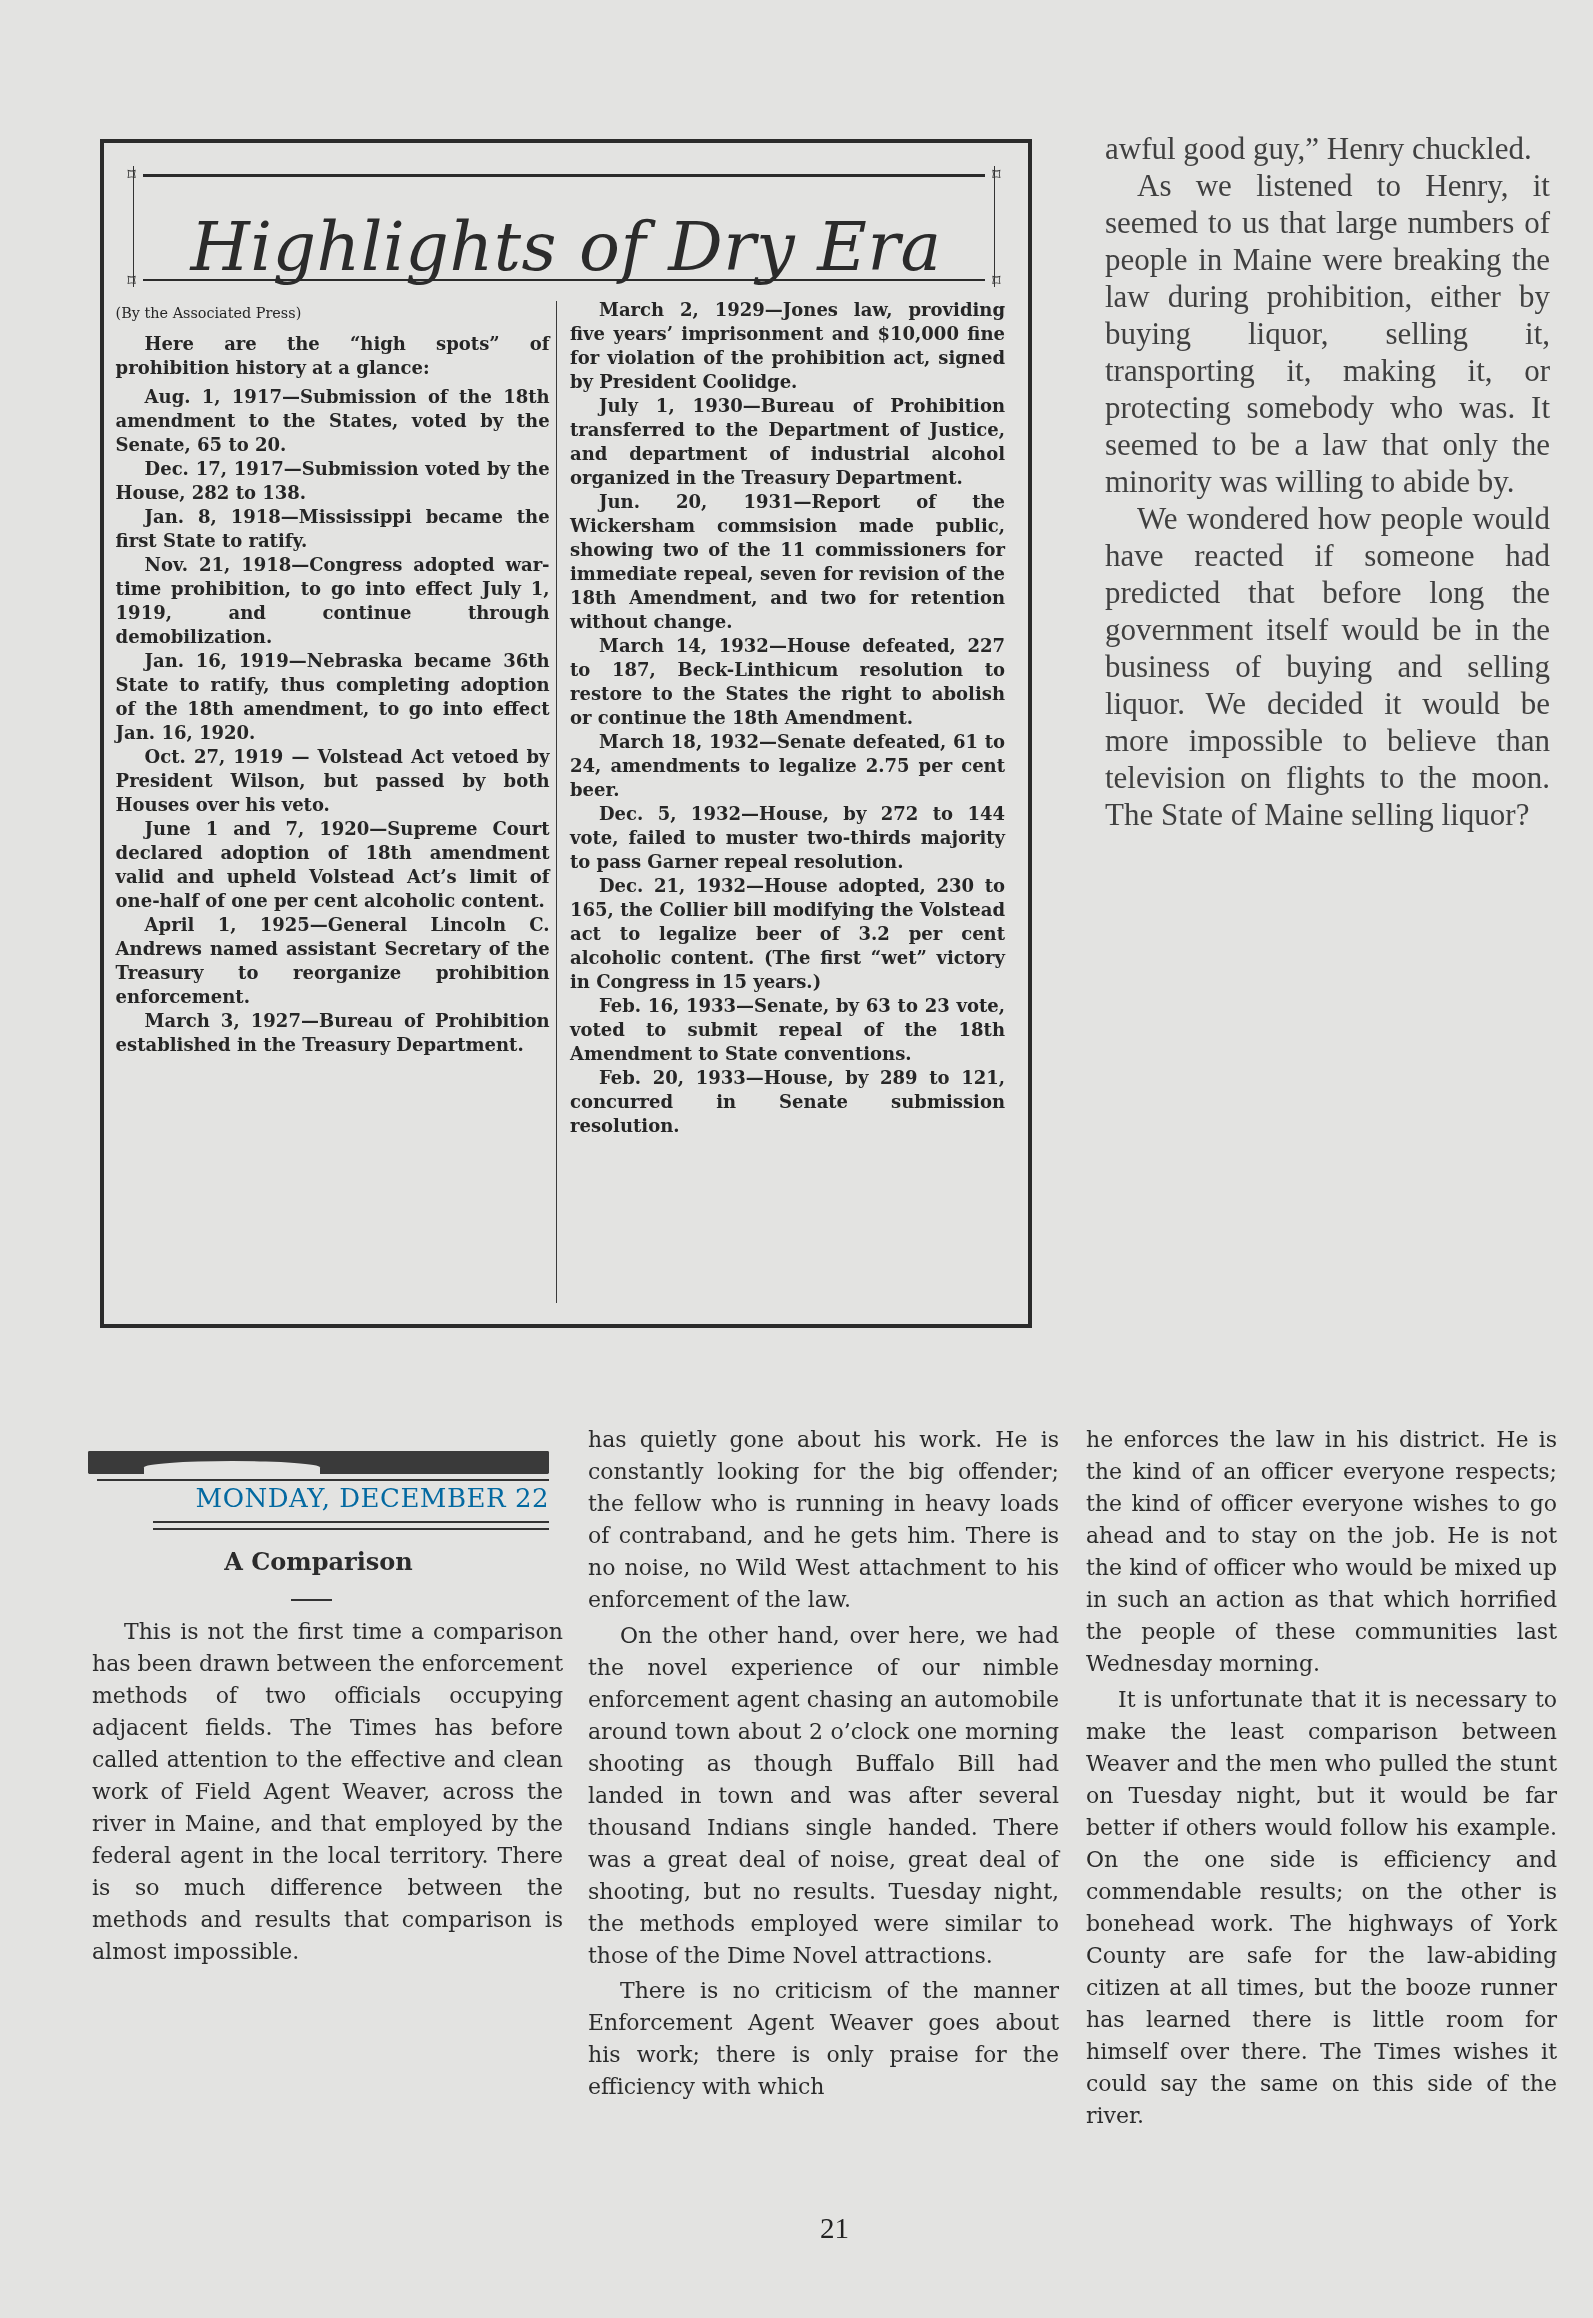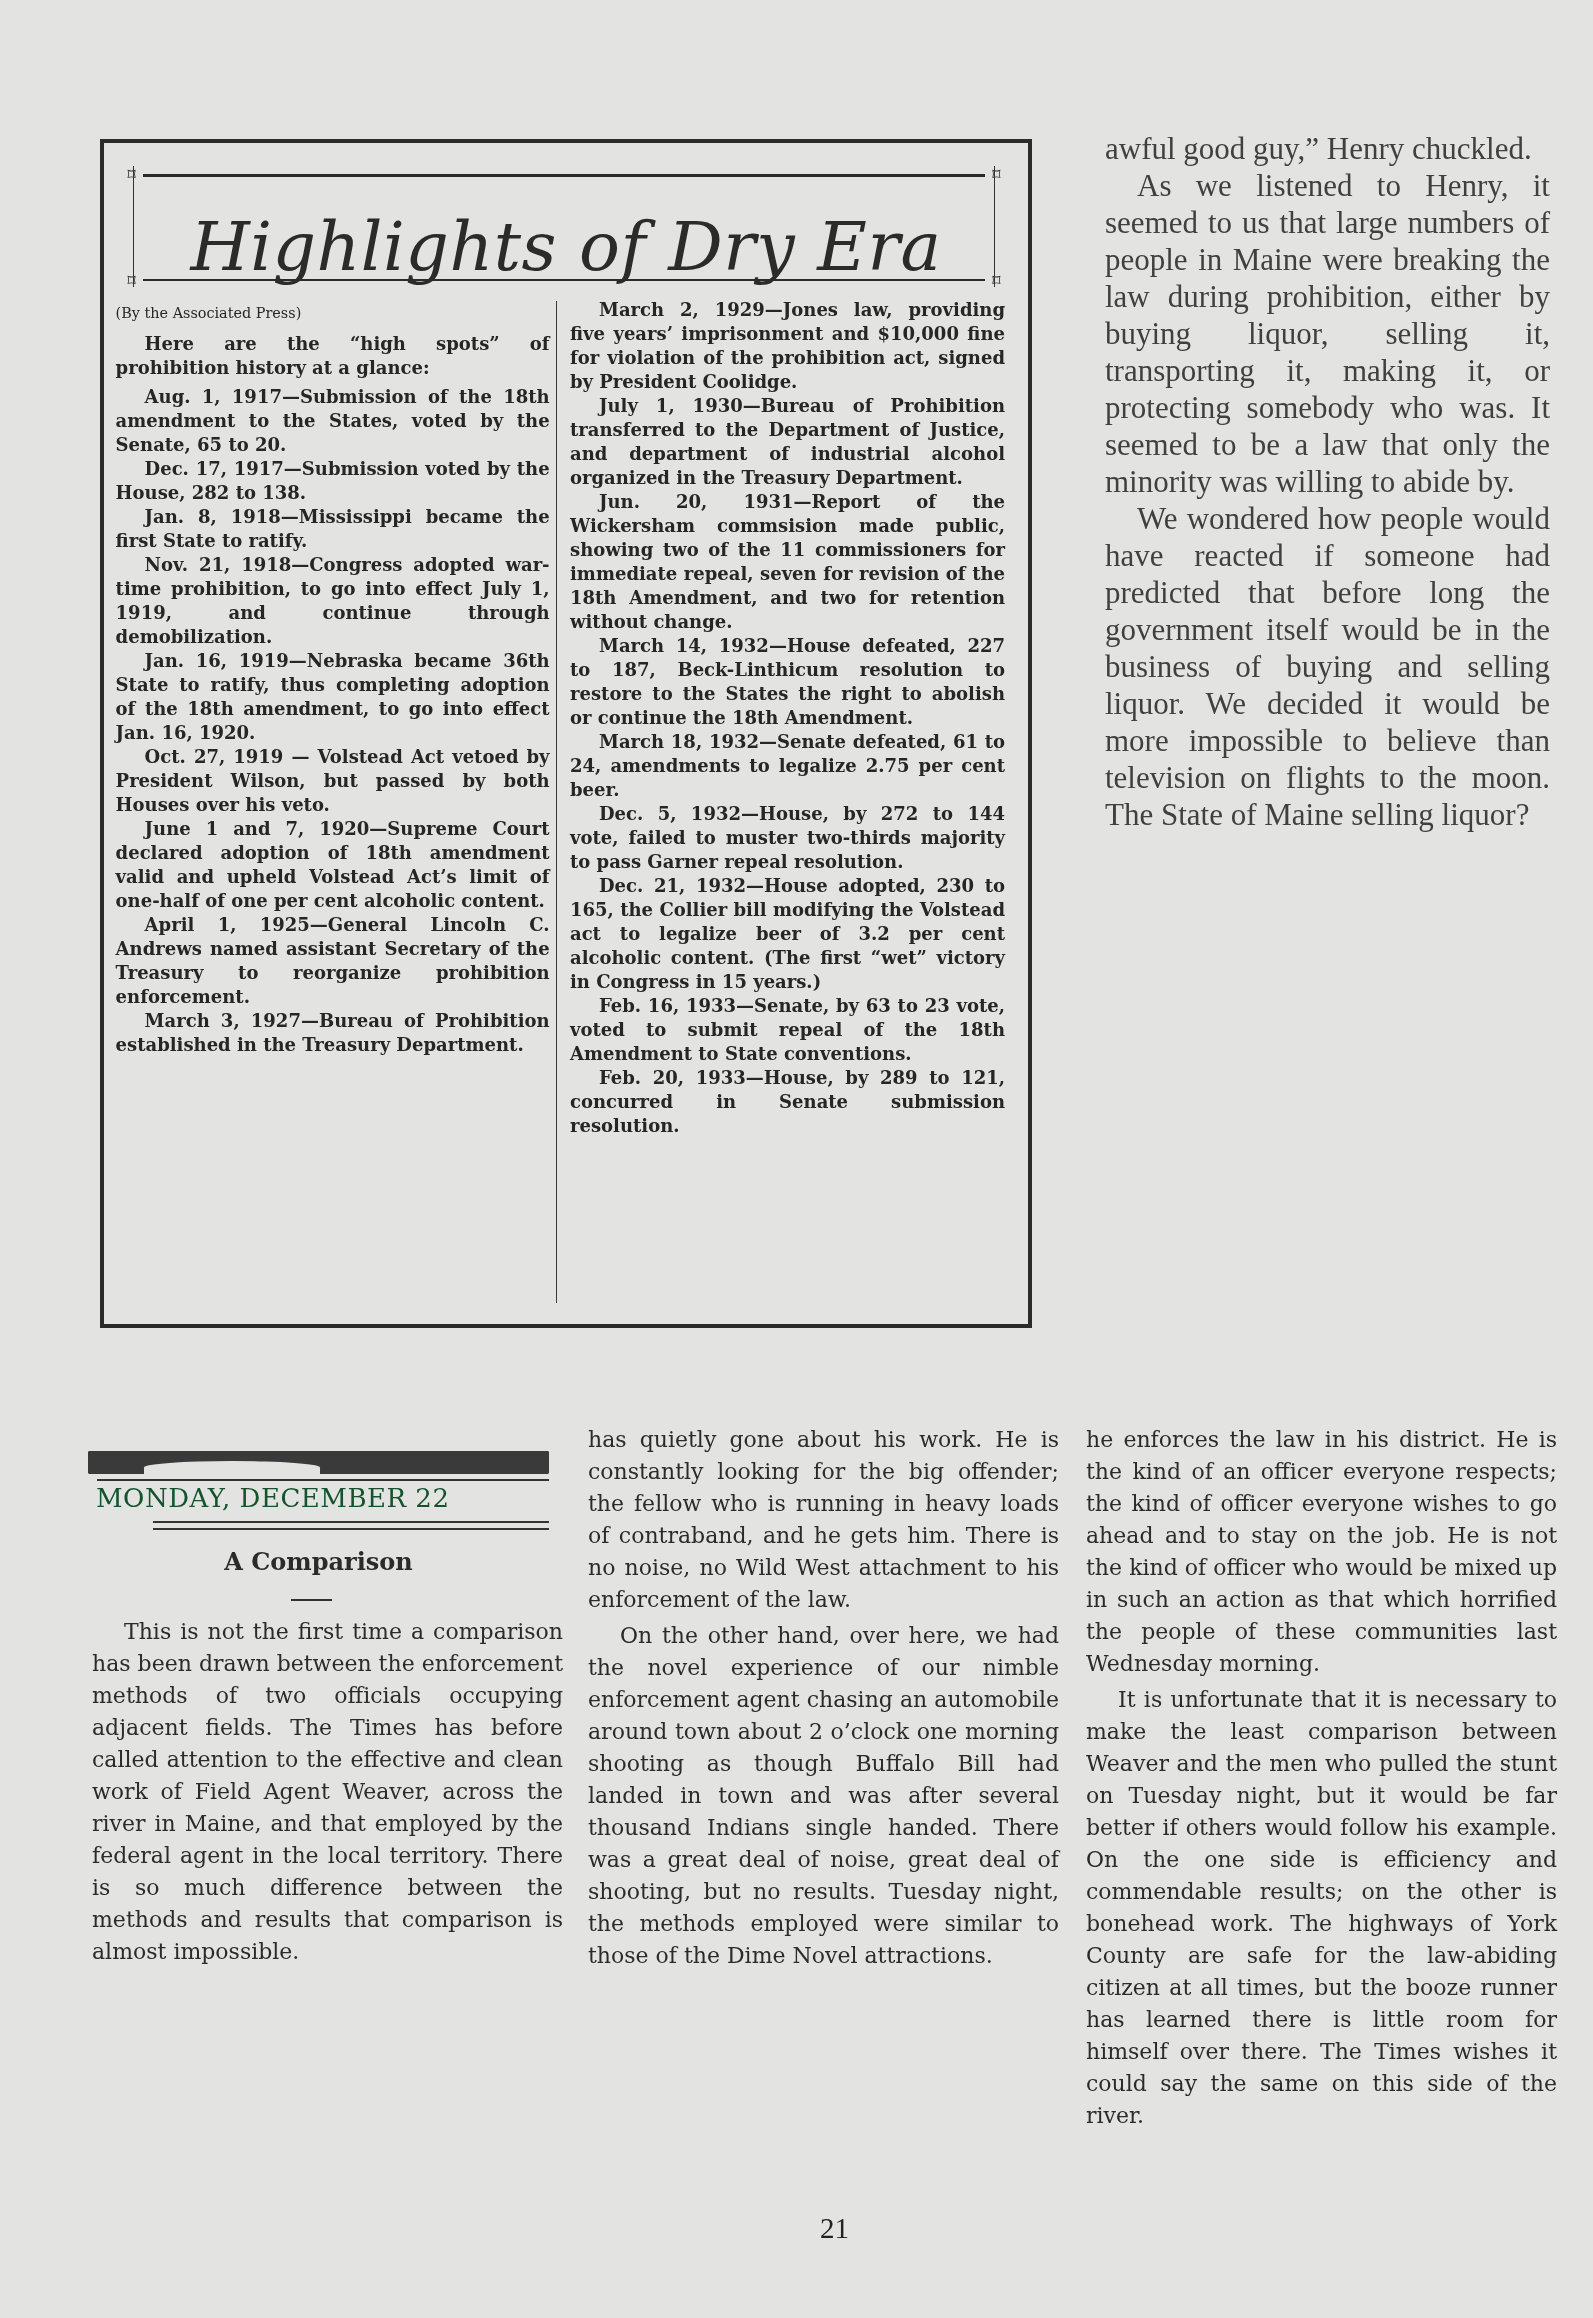--- a/index.html
+++ b/index.html
@@ -61,22 +61,22 @@
   .mast-bar {
     position: absolute; left: 0; top: 0; width: 461px; height: 23px; background: #3a3a3a;
     border-radius: 1.4px;
   }
   .mast-bar .ghost {
     position: absolute; left: 56px; bottom: 0; width: 176px; height: 13px;
     background: #e3e3e1; border-radius: 60% 60% 0 0;
   }
   .mast-rule { position: absolute; left: 9.3px; width: 452px; height: 1.9px; background: #333; }
   .mast-date {
-    position: absolute; left: 8px; width: 461px; top: 27px; text-align: left; margin: 0;
-    font-family: "DejaVu Serif", serif; font-size: 26px; font-weight: normal; color: #14532d;
+    position: absolute; left: 0; width: 461px; top: 27px; text-align: right; margin: 0;
+    font-family: "DejaVu Serif", serif; font-size: 26px; font-weight: normal; color: #0369a1;
     letter-spacing: 0.5px;
   }
   .mast-rule2 { position: absolute; left: 65px; width: 396px; height: 2.3px; background: #333; }
   .ed-title {
     position: absolute; left: 88px; top: 1547px; width: 461px; text-align: center; margin: 0;
     font-family: "DejaVu Serif", serif; font-weight: bold; font-size: 24px; color: #2b2b2b;
   }
   .ed-title-rule { position: absolute; left: 291px; top: 1599px; width: 41px; height: 2.3px; background: #333; }
   .ed-col {
     position: absolute; width: 471px;
@@ -155,20 +155,21 @@
 <h3 class="ed-title">A Comparison</h3>
 <div class="ed-title-rule"></div>
 
 <div class="ed-col c1">
   <p>This is not the first time a comparison has been drawn between the enforcement methods of two officials occupying adjacent fields. The Times has before called attention to the effective and clean work of Field Agent Weaver, across the river in Maine, and that employed by the federal agent in the local territory. There is so much difference between the methods and results that comparison is almost impossible.</p>
 </div>
 
 <div class="ed-col c2">
   <p class="cont">has quietly gone about his work. He is constantly looking for the big offender; the fellow who is running in heavy loads of contraband, and he gets him. There is no noise, no Wild West attachment to his enforcement of the law.</p>
   <p>On the other hand, over here, we had the novel experience of our nimble enforcement agent chasing an automobile around town about 2 o’clock one morning shooting as though Buffalo Bill had landed in town and was after several thousand Indians single handed. There was a great deal of noise, great deal of shooting, but no results. Tuesday night, the methods employed were similar to those of the Dime Novel attractions.</p>
+  <p>There is no criticism of the manner Enforcement Agent Weaver goes about his work; there is only praise for the efficiency with which</p>
 </div>
 
 <div class="ed-col c3">
   <p class="cont">he enforces the law in his district. He is the kind of an officer everyone respects; the kind of officer everyone wishes to go ahead and to stay on the job. He is not the kind of officer who would be mixed up in such an action as that which horrified the people of these communities last Wednesday morning.</p>
   <p>It is unfortunate that it is necessary to make the least comparison between Weaver and the men who pulled the stunt on Tuesday night, but it would be far better if others would follow his example. On the one side is efficiency and commendable results; on the other is bonehead work. The highways of York County are safe for the law-abiding citizen at all times, but the booze runner has learned there is little room for himself over there. The Times wishes it could say the same on this side of the river.</p>
 </div>
 
 <div class="page-num">21</div>
 
 

